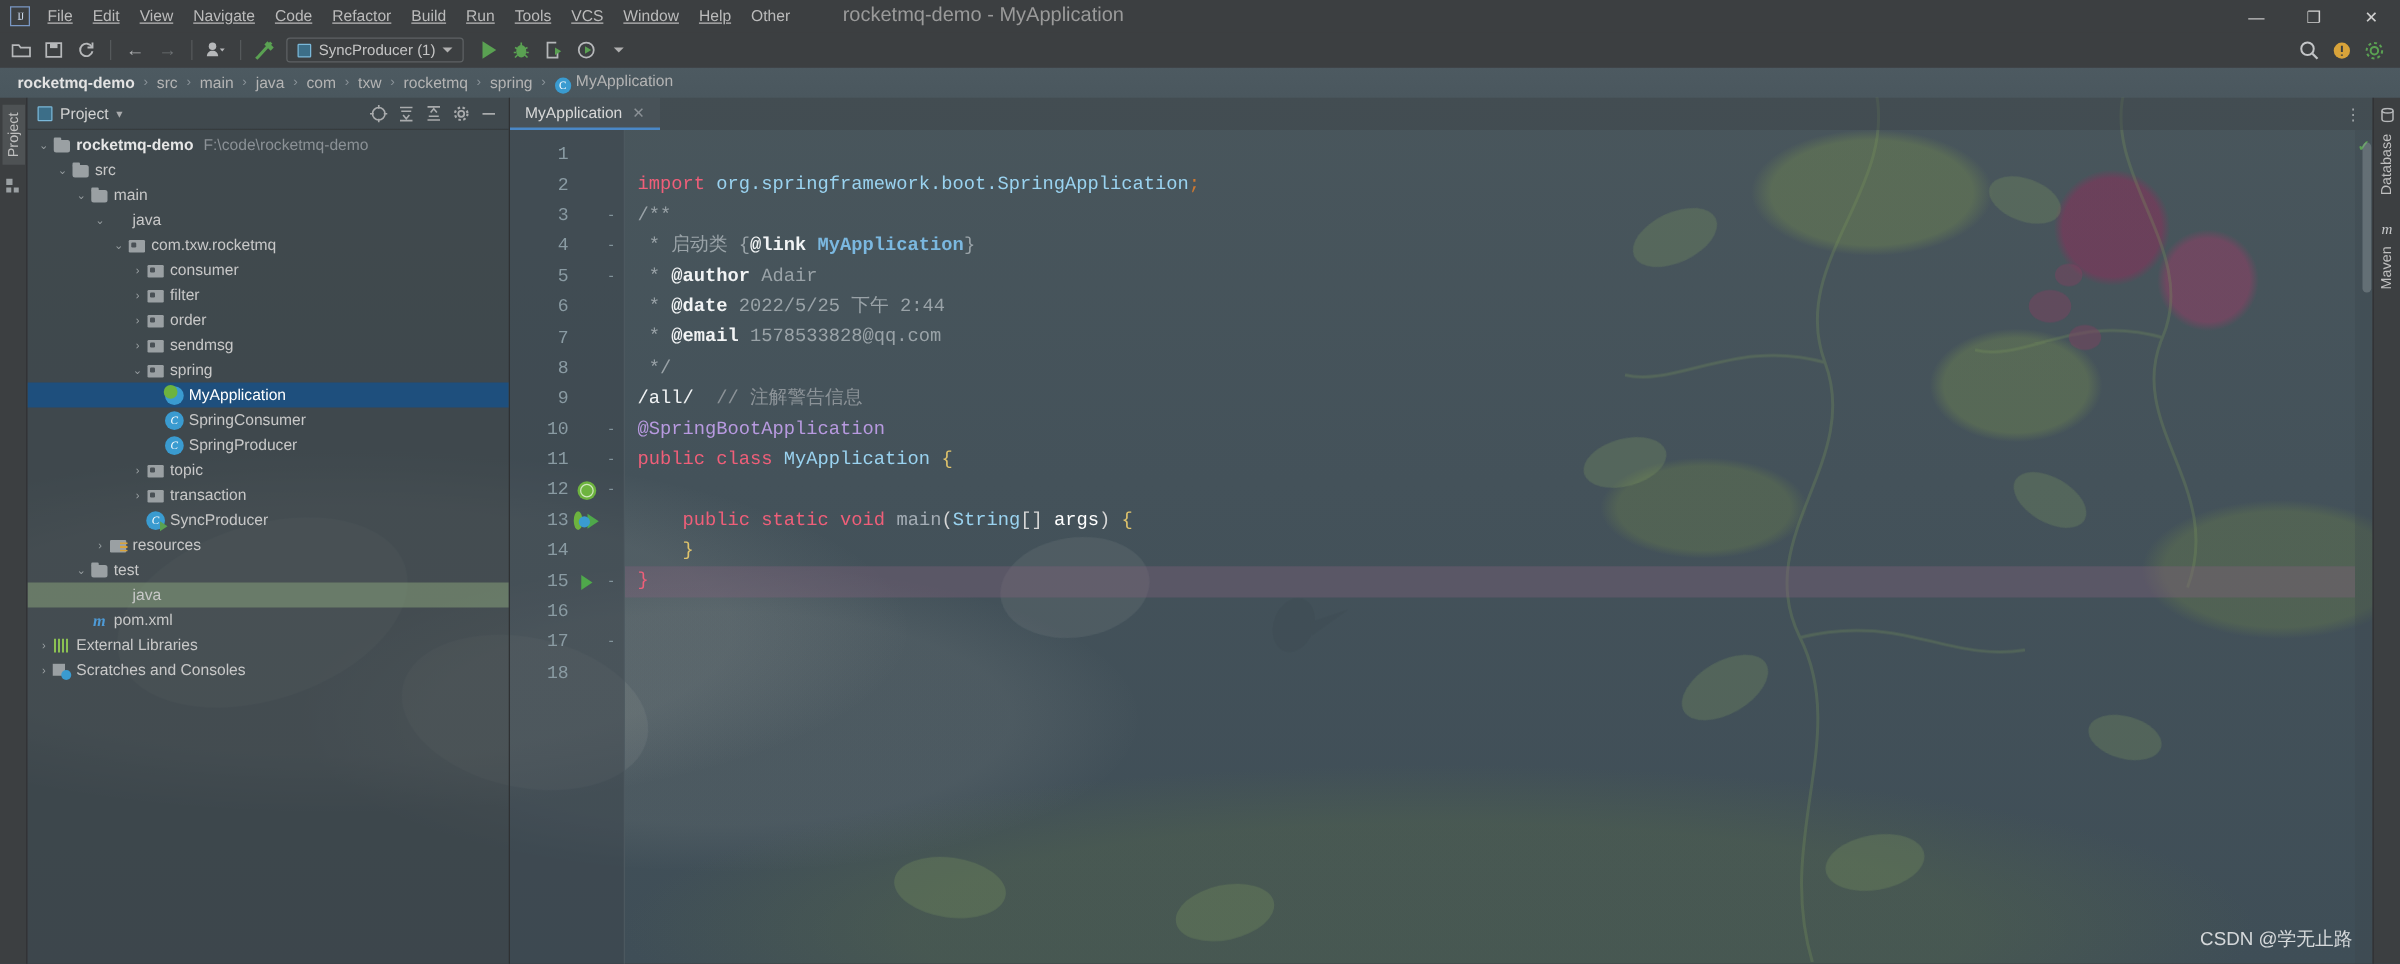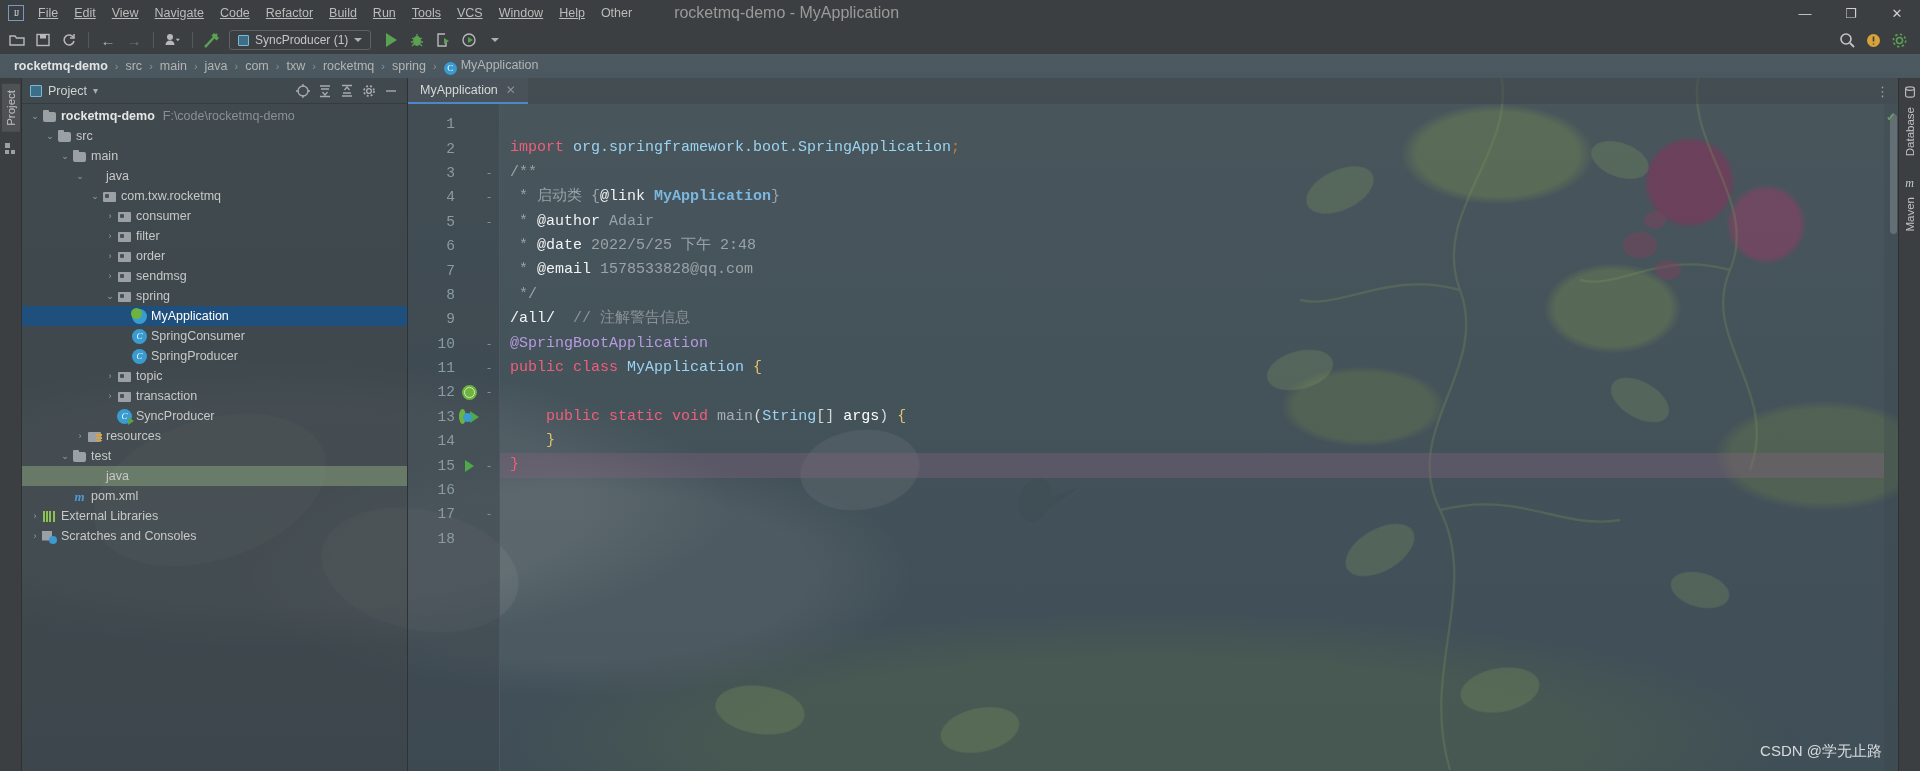--- a/index.html
+++ b/index.html
@@ -280,21 +280,21 @@
   .cl.hl { background: rgba(129,96,124,0.38); }
 
   
   .kw   { color: #ef5f79; }
   .id   { color: #9ad3f0; }
   .ident{ color: #ffffff; }
   .pun  { color: #d6d6d6; }
   .semi { color: #cc7832; }
   .cmt  { color: #8c9398; }
   .doc  { color: #9aa3a8; }
-  .doctag { color: #f1f3f4; font-weight: normal; }
+  .doctag { color: #f1f3f4; font-weight: bold; }
   .doclink { color: #7bb8e0; font-weight: bold; }
   .anno { color: #b89ae0; }
   .white{ color: #f2f4f5; }
   .mth  { color: #a4adb5; }
   .brace{ color: #e0c46c; }
 
   
   .marker-bar {
     width: 14px; flex: 0 0 14px; position: relative;
     background: rgba(60,70,76,0.30);
@@ -790,21 +790,21 @@
               <span class="gico"></span>
               <span class="fold"></span>
             </div>
           </div>
         <div class="code" id="code">
             <div class="cl">&nbsp;</div>
             <div class="cl"><span class="kw">import</span><span class="pun"> </span><span class="id">org.springframework.boot.SpringApplication</span><span class="semi">;</span></div>
             <div class="cl"><span class="doc">/**</span></div>
             <div class="cl"><span class="doc"> * </span><span class="doc">启动类 </span><span class="doc">{</span><span class="doctag">@link</span><span class="doc"> </span><span class="doclink">MyApplication</span><span class="doc">}</span></div>
             <div class="cl"><span class="doc"> * </span><span class="doctag">@author</span><span class="doc"> Adair</span></div>
-            <div class="cl"><span class="doc"> * </span><span class="doctag">@date</span><span class="doc"> 2022/5/25 下午 2:48</span></div>
+            <div class="cl"><span class="doc"> * </span><span class="doctag">@date</span><span class="doc"> 2022/5/25 下午 2:44</span></div>
             <div class="cl"><span class="doc"> * </span><span class="doctag">@email</span><span class="doc"> 1578533828@qq.com</span></div>
             <div class="cl"><span class="doc"> */</span></div>
             <div class="cl"><span class="white">/all/</span><span class="pun">  </span><span class="cmt">// 注解警告信息</span></div>
             <div class="cl"><span class="anno">@SpringBootApplication</span></div>
             <div class="cl"><span class="kw">public</span><span class="pun"> </span><span class="kw">class</span><span class="pun"> </span><span class="id">MyApplication</span><span class="pun"> </span><span class="brace">{</span></div>
             <div class="cl">&nbsp;</div>
             <div class="cl"><span class="pun">    </span><span class="kw">public</span><span class="pun"> </span><span class="kw">static</span><span class="pun"> </span><span class="kw">void</span><span class="pun"> </span><span class="mth">main</span><span class="pun">(</span><span class="id">String</span><span class="pun">[] </span><span class="ident">args</span><span class="pun">) </span><span class="brace">{</span></div>
             <div class="cl"><span class="pun">    </span><span class="brace">}</span></div>
             <div class="cl hl"><span class="kw">}</span></div>
           </div>

